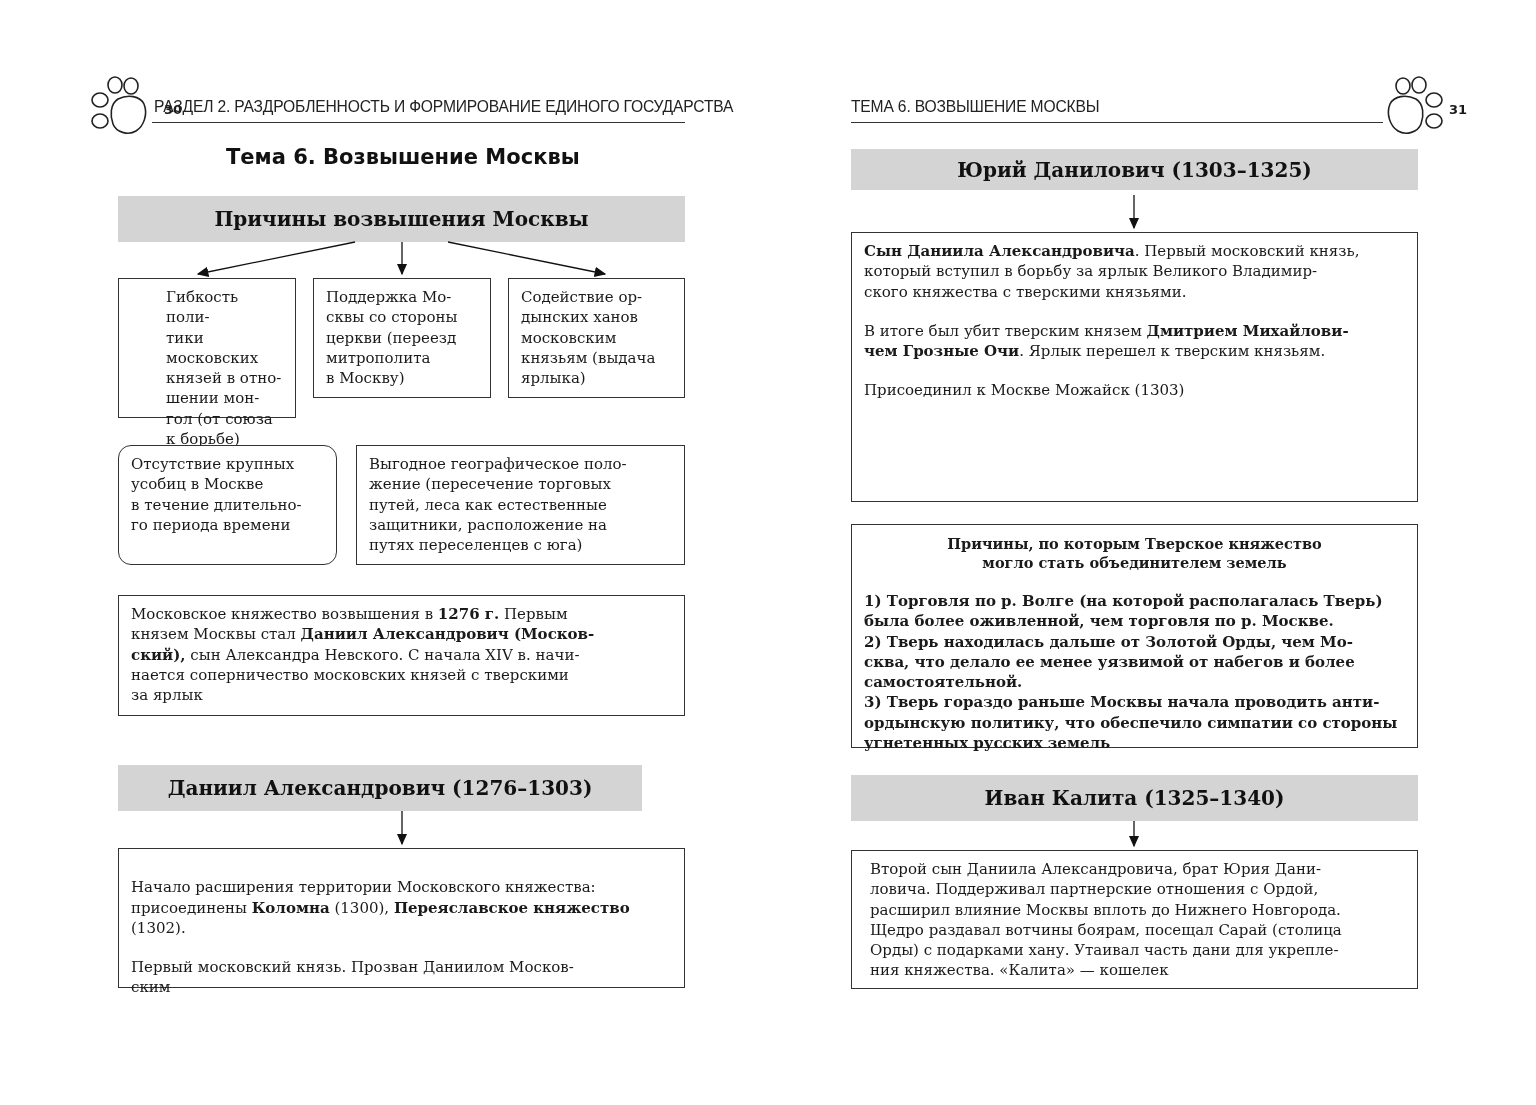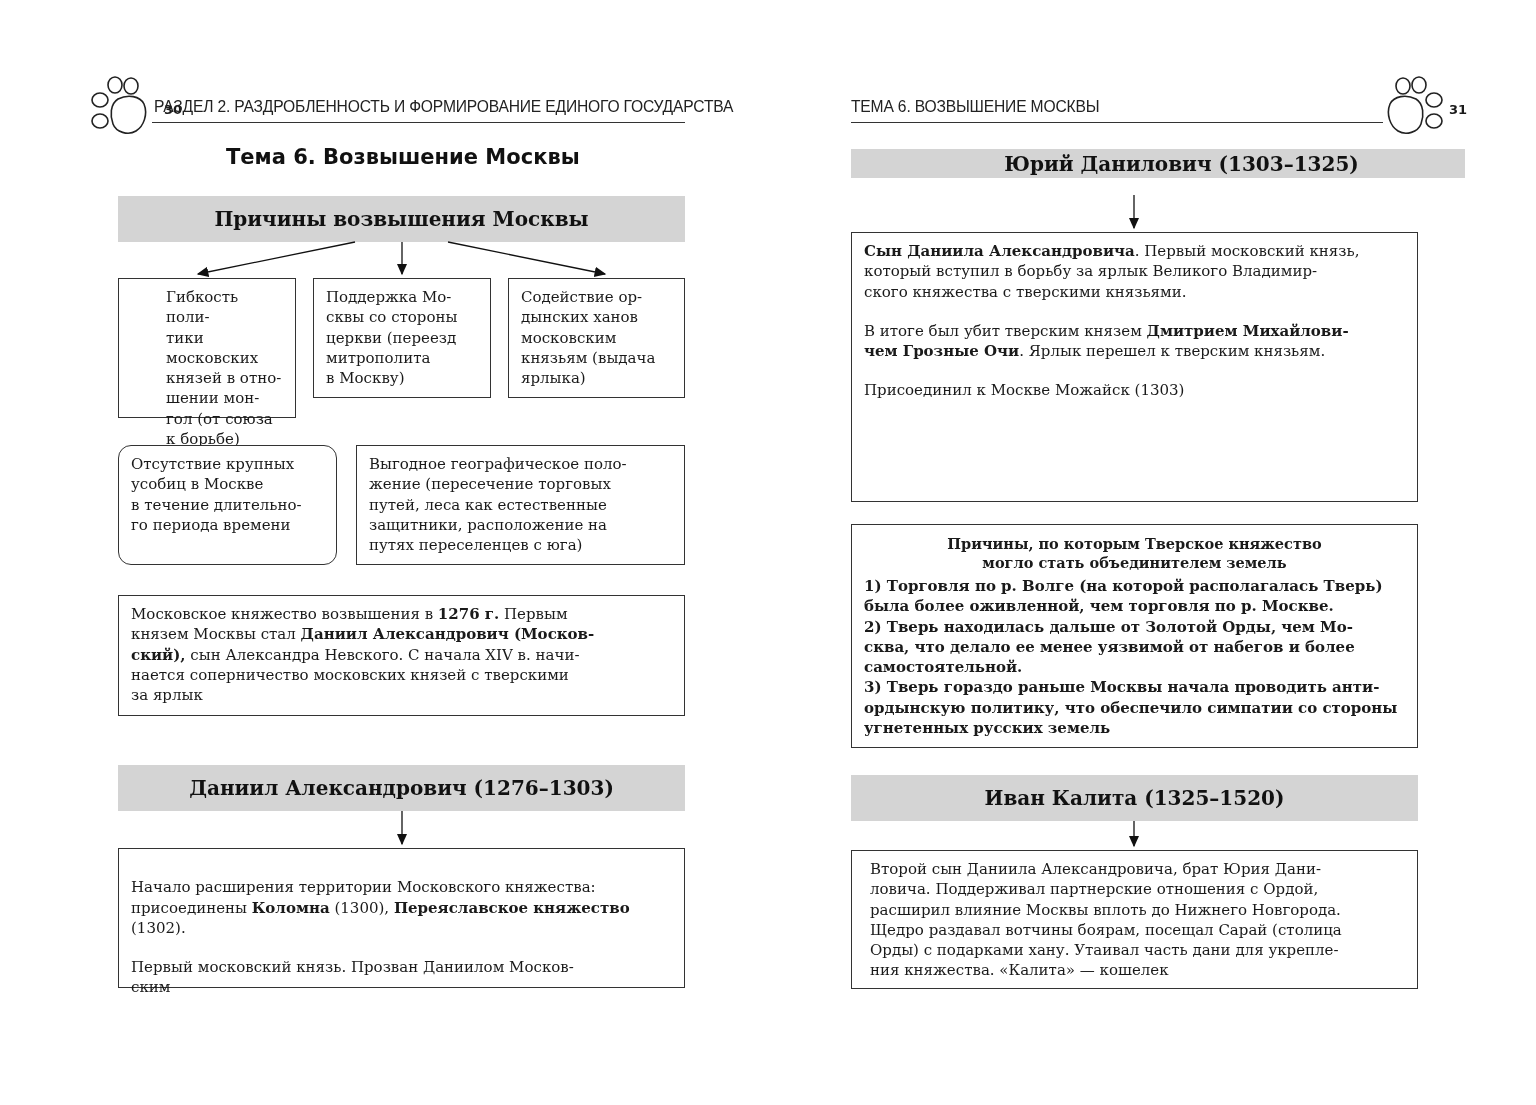--- a/index.html
+++ b/index.html
@@ -24,21 +24,21 @@
     position: absolute; background: #d4d4d4; display: flex; align-items: center; justify-content: center;
     font-family: "DejaVu Serif", serif; font-weight: bold; font-size: 20px; color: #111;
   }
   .box {
     position: absolute; border: 1.5px solid #333; background: #fff; box-sizing: border-box;
     font-family: "DejaVu Serif", serif; font-size: 15px; line-height: 20.3px; color: #1a1a1a;
     padding: 8px 12px;
   }
   .box p { margin: 0; }
   .box p + p { margin-top: 19px; }
-  .box .sub-title { text-align: center; font-weight: bold; font-size: 14.5px; line-height: 19px; margin-bottom: 4px; }
+  .box .sub-title { text-align: center; font-weight: bold; font-size: 14.5px; line-height: 19px; margin-bottom: 19px; }
   .box .list-p { margin: 0; font-weight: bold; }
   b { font-weight: bold; }
   svg.arrows { position: absolute; left: 0; top: 0; width: 1536px; height: 1105px; pointer-events: none; }
 </style>
 </head>
 <body>
 
 <div>
   <div class="paw" style="left:88px; top:74px;">
     <svg viewBox="0 0 60 62">
@@ -82,21 +82,21 @@
 путей, леса как естественные
 защитники, расположение на
 путях переселенцев с юга)</div>
 
   <div class="box" style="left:118px; top:595px; width:567px; height:121px; white-space:pre-line;"><span>Московское княжество возвышения в </span><b>1276 г.</b><span> Первым
 князем Москвы стал </span><b>Даниил Александрович (Москов-
 ский),</b><span> сын Александра Невского. С начала XIV в. начи-
 нается соперничество московских князей с тверскими
 за ярлык</span></div>
 
-  <div class="grey-head" style="left:118px; top:765px; width:567px; height:46px;">Даниил Александрович (1276–1303)</div>
+  <div class="grey-head" style="left:118px; top:765px; width:524px; height:46px;">Даниил Александрович (1276–1303)</div>
 
   <div class="box" style="left:118px; top:848px; width:567px; height:140px; white-space:pre-line;">
 <p><span>Начало расширения территории Московского княжества:
 присоединены </span><b>Коломна</b><span> (1300), </span><b>Переяславское княжество</b><span>
 (1302).</span></p><p>Первый московский князь. Прозван Даниилом Москов-
 ским</p></div>
 </div>
 
 <div>
   <div class="running-head" style="left:851px; top:97px;">ТЕМА 6. ВОЗВЫШЕНИЕ МОСКВЫ</div>
@@ -105,36 +105,36 @@
     <svg viewBox="0 0 60 62">
       <ellipse cx="17" cy="12" rx="7" ry="8" fill="none" stroke="#222" stroke-width="1.6"></ellipse>
       <ellipse cx="33" cy="11" rx="7" ry="8" fill="none" stroke="#222" stroke-width="1.6"></ellipse>
       <ellipse cx="48" cy="26" rx="8" ry="7" fill="none" stroke="#222" stroke-width="1.6"></ellipse>
       <ellipse cx="48" cy="47" rx="8" ry="7" fill="none" stroke="#222" stroke-width="1.6"></ellipse>
       <path d="M30 25 C20 20 8 22 4 30 C0 40 4 52 12 57 C20 62 32 58 35 50 C38 42 38 30 30 25 Z" fill="none" stroke="#222" stroke-width="1.6"></path>
     </svg>
     <span class="abs" style="left:15px; top:28px; font-family:'DejaVu Sans',sans-serif; font-weight:bold; font-size:13px;">31</span>
   </div>
 
-  <div class="grey-head" style="left:851px; top:149px; width:567px; height:29px;padding-left:47px;">Юрий Данилович (1303–1325)</div>
+  <div class="grey-head" style="left:851px; top:149px; width:567px; height:41px;">Юрий Данилович (1303–1325)</div>
 
   <div class="box" style="left:851px; top:232px; width:567px; height:270px; white-space:pre-line;"><p><b>Сын Даниила Александровича</b><span>. Первый московский князь,
 который вступил в борьбу за ярлык Великого Владимир-
 ского княжества с тверскими князьями.</span></p><p><span>В итоге был убит тверским князем </span><b>Дмитрием Михайлови-
 чем Грозные Очи</b><span>. Ярлык перешел к тверским князьям.</span></p><p>Присоединил к Москве Можайск (1303)</p></div>
 
   <div class="box" style="left:851px; top:524px; width:567px; height:224px; white-space:pre-line; padding-top:9px;"><div class="sub-title">Причины, по которым Тверское княжество
 могло стать объединителем земель</div><div class="list-p">1) Торговля по р. Волге (на которой располагалась Тверь)
 была более оживленной, чем торговля по р. Москве.</div><div class="list-p">2) Тверь находилась дальше от Золотой Орды, чем Мо-
 сква, что делало ее менее уязвимой от набегов и более
 самостоятельной.</div><div class="list-p">3) Тверь гораздо раньше Москвы начала проводить анти-
 ордынскую политику, что обеспечило симпатии со стороны
 угнетенных русских земель</div></div>
 
-  <div class="grey-head" style="left:851px; top:775px; width:567px; height:46px;">Иван Калита (1325–1520)</div>
+  <div class="grey-head" style="left:851px; top:775px; width:567px; height:46px;">Иван Калита (1325–1340)</div>
 
   <div class="box" style="left:851px; top:850px; width:567px; height:139px; white-space:pre-line;padding-left:18px;">Второй сын Даниила Александровича, брат Юрия Дани-
 ловича. Поддерживал партнерские отношения с Ордой,
 расширил влияние Москвы вплоть до Нижнего Новгорода.
 Щедро раздавал вотчины боярам, посещал Сарай (столица
 Орды) с подарками хану. Утаивал часть дани для укрепле-
 ния княжества. «Калита» — кошелек</div>
 </div>
 
 <svg class="arrows" viewBox="0 0 1536 1105">

